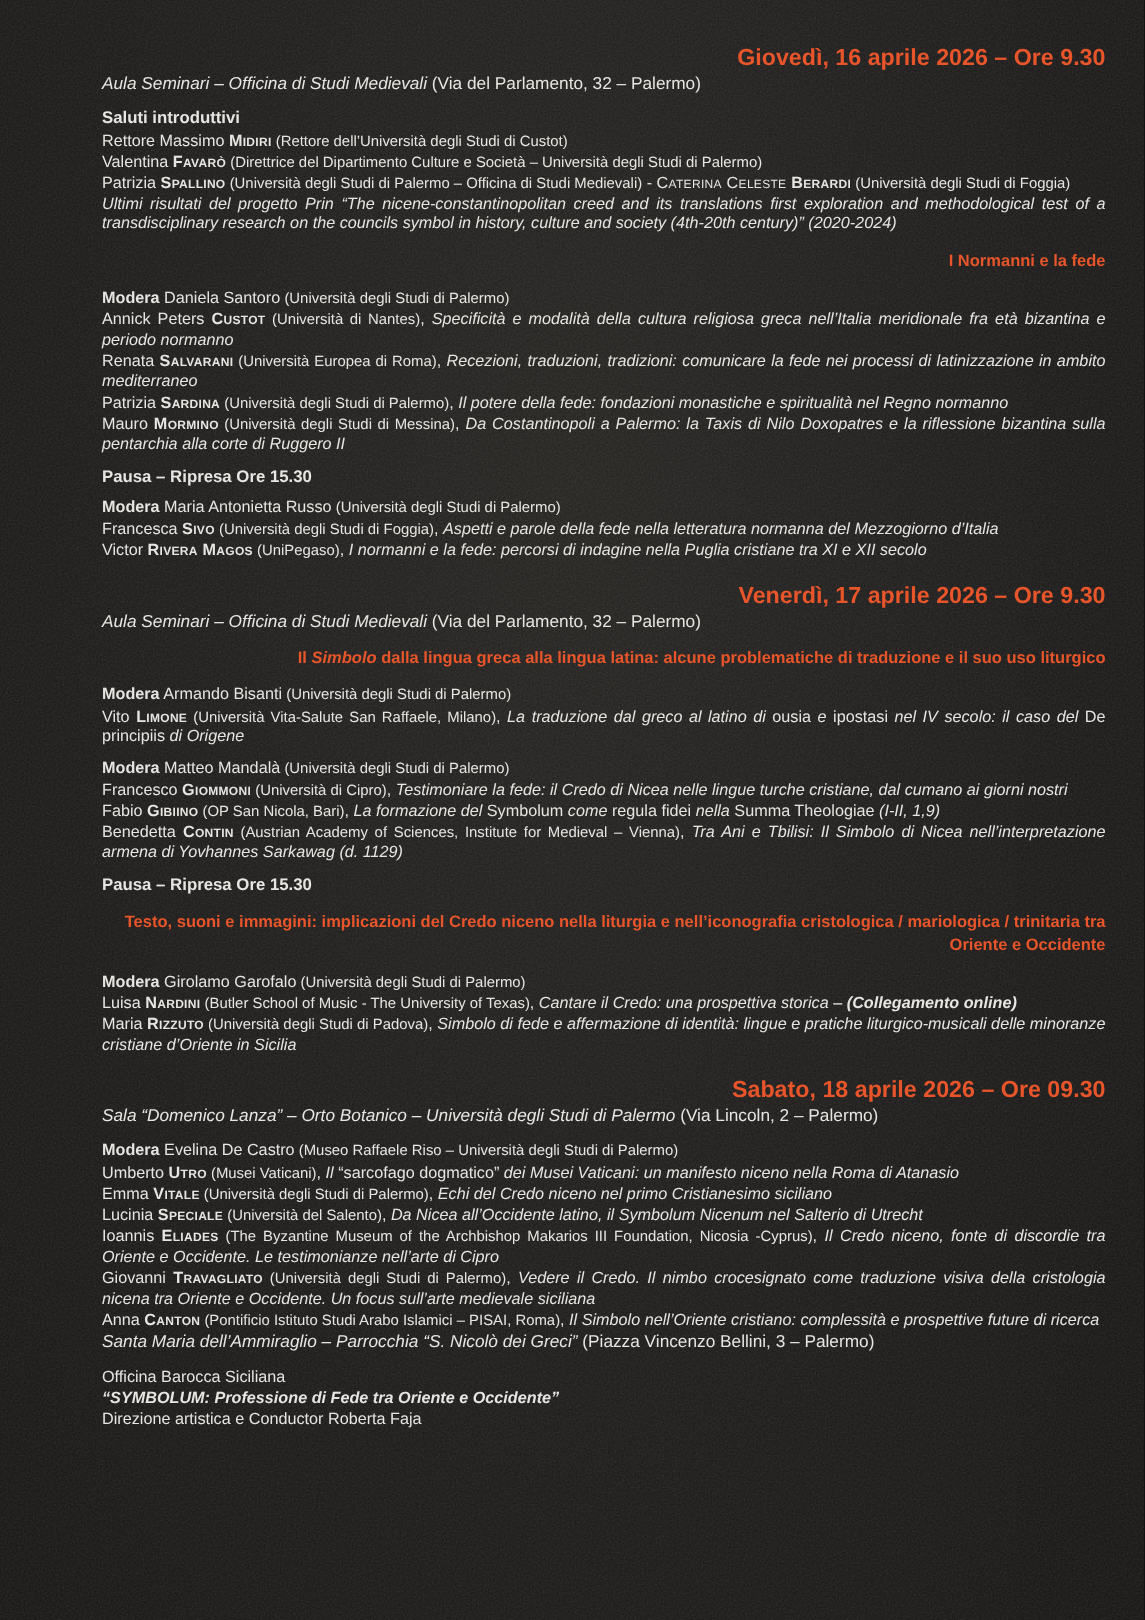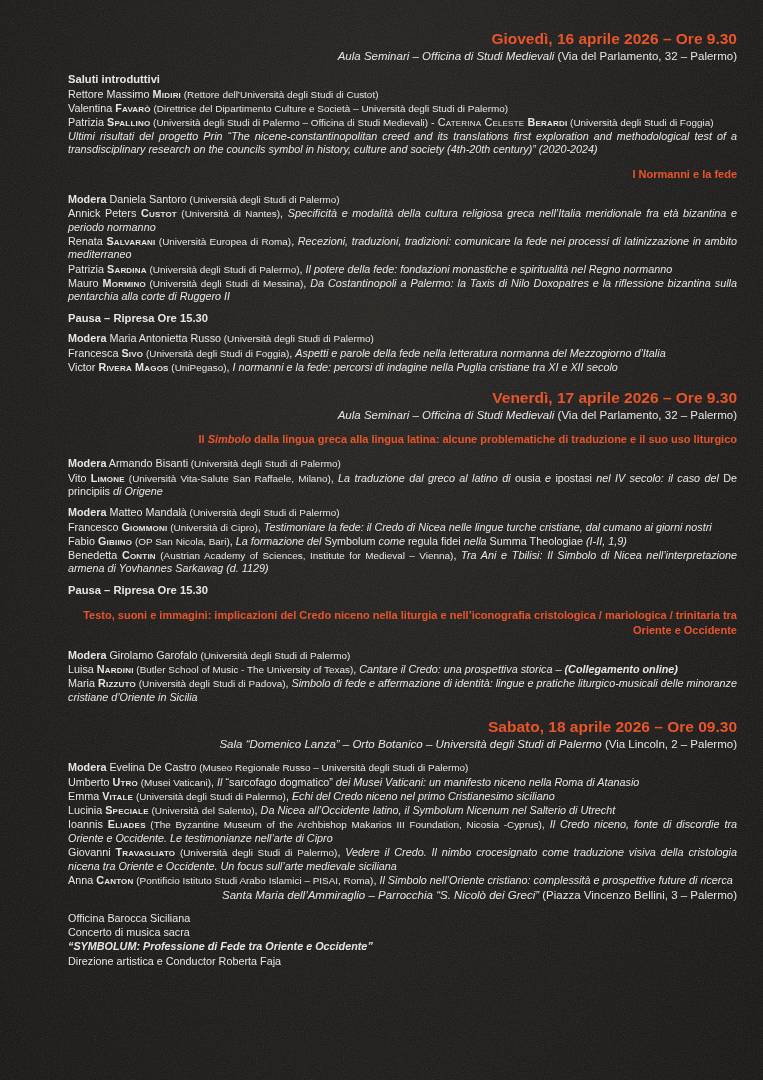--- a/index.html
+++ b/index.html
@@ -30,21 +30,21 @@
   }
   .blk{font-size:10.8px;line-height:13.6px;}
   .blk-entry{text-align:justify;text-align-last:left;margin:.5px 0;}
   .blk-modera{margin:7px 0 1px;}
   .blk-label{font-weight:bold;font-size:11.2px;margin:8px 0 1px;}
   .blk-head{
     color:var(--accent);font-weight:bold;text-align:right;
     font-size:15.5px;line-height:18px;margin-top:14px;
   }
   .blk-head:first-child{margin-top:0;}
-  .blk-venue{text-align:right;font-size:11.5px;line-height:14px;margin:1px 0 2px;}
+  .blk-venue{font-size:11.5px;line-height:14px;margin:1px 0 2px;}
   .blk-section{
     color:var(--accent);font-weight:bold;text-align:right;
     font-size:11px;line-height:15.5px;margin:10px 0;
   }
   .blk-venue + .blk-entry{margin-top:10px;}
   .blk-venue + .blk-modera{margin-top:10px;}
   .blk-venue + .blk-label{margin-top:10px;}
   
   .s-r{}
   .s-b{font-weight:bold;}
@@ -92,26 +92,25 @@
       <div class="blk blk-entry"><span class="s-r">Francesco </span><span class="s-sc">Giommoni</span><span class="s-a"> (Università di Cipro)</span><span class="s-r">, </span><span class="s-i">Testimoniare la fede: il Credo di Nicea nelle lingue turche cristiane, dal cumano ai giorni nostri</span></div>
       <div class="blk blk-entry"><span class="s-r">Fabio </span><span class="s-sc">Gibiino</span><span class="s-a"> (OP San Nicola, Bari)</span><span class="s-r">, </span><span class="s-i">La formazione del </span><span class="s-r">Symbolum</span><span class="s-i"> come </span><span class="s-r">regula fidei</span><span class="s-i"> nella </span><span class="s-r">Summa Theologiae</span><span class="s-i"> (I-II, 1,9)</span></div>
       <div class="blk blk-entry"><span class="s-r">Benedetta </span><span class="s-sc">Contin</span><span class="s-a"> (Austrian Academy of Sciences, Institute for Medieval – Vienna)</span><span class="s-r">, </span><span class="s-i">Tra Ani e Tbilisi: Il Simbolo di Nicea nell’interpretazione armena di Yovhannes Sarkawag (d. 1129)</span></div>
       <div class="blk blk-label"><span class="s-b">Pausa – Ripresa Ore 15.30</span></div>
       <div class="blk blk-section"><span class="s-r">Testo, suoni e immagini: implicazioni del Credo niceno nella liturgia e nell’iconografia cristologica / mariologica / trinitaria tra Oriente e Occidente</span></div>
       <div class="blk blk-modera"><span class="s-b">Modera</span><span class="s-r"> Girolamo Garofalo</span><span class="s-a"> (Università degli Studi di Palermo)</span></div>
       <div class="blk blk-entry"><span class="s-r">Luisa </span><span class="s-sc">Nardini</span><span class="s-a"> (Butler School of Music - The University of Texas)</span><span class="s-r">,  </span><span class="s-i">Cantare il Credo: una prospettiva storica</span><span class="s-i"> – </span><span class="s-bi">(Collegamento online)</span></div>
       <div class="blk blk-entry"><span class="s-r">Maria </span><span class="s-sc">Rizzuto</span><span class="s-a"> (Università degli Studi di Padova)</span><span class="s-r">, </span><span class="s-i">Simbolo di fede e affermazione di identità: lingue e pratiche liturgico-musicali delle minoranze cristiane d’Oriente in Sicilia</span></div>
       <div class="blk blk-head"><span class="s-b">Sabato, 18 aprile 2026 – Ore 09.30</span></div>
       <div class="blk blk-venue"><span class="s-i">Sala “Domenico Lanza” – Orto Botanico – Università degli Studi di Palermo </span><span class="s-r">(Via Lincoln, 2 – Palermo)</span></div>
-      <div class="blk blk-modera"><span class="s-b">Modera</span><span class="s-r"> Evelina De Castro</span><span class="s-a"> (Museo Regionale Russo – Università degli Studi di Palermo)</span></div>
+      <div class="blk blk-modera"><span class="s-b">Modera</span><span class="s-r"> Evelina De Castro</span><span class="s-a"> (Museo Raffaele Riso – Università degli Studi di Palermo)</span></div>
       <div class="blk blk-entry"><span class="s-r">Umberto </span><span class="s-sc">Utro</span><span class="s-a"> (Musei Vaticani)</span><span class="s-r">, </span><span class="s-i">Il </span><span class="s-r">“sarcofago dogmatico”</span><span class="s-i"> dei Musei Vaticani: un manifesto niceno nella Roma di Atanasio</span></div>
       <div class="blk blk-entry"><span class="s-r">Emma </span><span class="s-sc">Vitale</span><span class="s-a"> (Università degli Studi di Palermo)</span><span class="s-r">, </span><span class="s-i">Echi del Credo niceno nel primo Cristianesimo siciliano</span></div>
       <div class="blk blk-entry"><span class="s-r">Lucinia </span><span class="s-sc">Speciale</span><span class="s-a"> (Università del Salento)</span><span class="s-r">, </span><span class="s-i">Da Nicea all’Occidente latino, il Symbolum Nicenum nel Salterio di Utrecht</span></div>
       <div class="blk blk-entry"><span class="s-r">Ioannis </span><span class="s-sc">Eliades</span><span class="s-a"> (The Byzantine Museum of the Archbishop Makarios III Foundation, Nicosia -Cyprus)</span><span class="s-r">, </span><span class="s-i">Il Credo niceno, fonte di discordie tra Oriente e Occidente. Le testimonianze nell’arte di Cipro</span></div>
       <div class="blk blk-entry"><span class="s-r">Giovanni </span><span class="s-sc">Travagliato</span><span class="s-a"> (Università degli Studi di Palermo)</span><span class="s-r">, </span><span class="s-i">Vedere il Credo. Il nimbo crocesignato come traduzione visiva della cristologia nicena tra Oriente e Occidente. Un focus sull’arte medievale siciliana</span></div>
       <div class="blk blk-entry"><span class="s-r">Anna </span><span class="s-sc">Canton</span><span class="s-a"> (Pontificio Istituto Studi Arabo Islamici – PISAI, Roma)</span><span class="s-r">, </span><span class="s-i">Il Simbolo nell’Oriente cristiano: complessità e prospettive future di ricerca</span></div>
       <div class="blk blk-venue"><span class="s-i">Santa Maria dell’Ammiraglio – Parrocchia “S. Nicolò dei Greci” </span><span class="s-r">(Piazza Vincenzo Bellini, 3 – Palermo)</span></div>
       <div class="blk blk-entry"><span class="s-r">Officina Barocca Siciliana</span></div>
-      <div class="blk blk-entry"><span class="s-r">Concerto di musica sacra</span></div>
       <div class="blk blk-entry"><span class="s-bi">“SYMBOLUM: Professione di Fede tra Oriente e Occidente”</span></div>
       <div class="blk blk-entry"><span class="s-r">Direzione artistica e Conductor Roberta Faja</span></div>
     </div>
 </div>
 
 </body></html>

